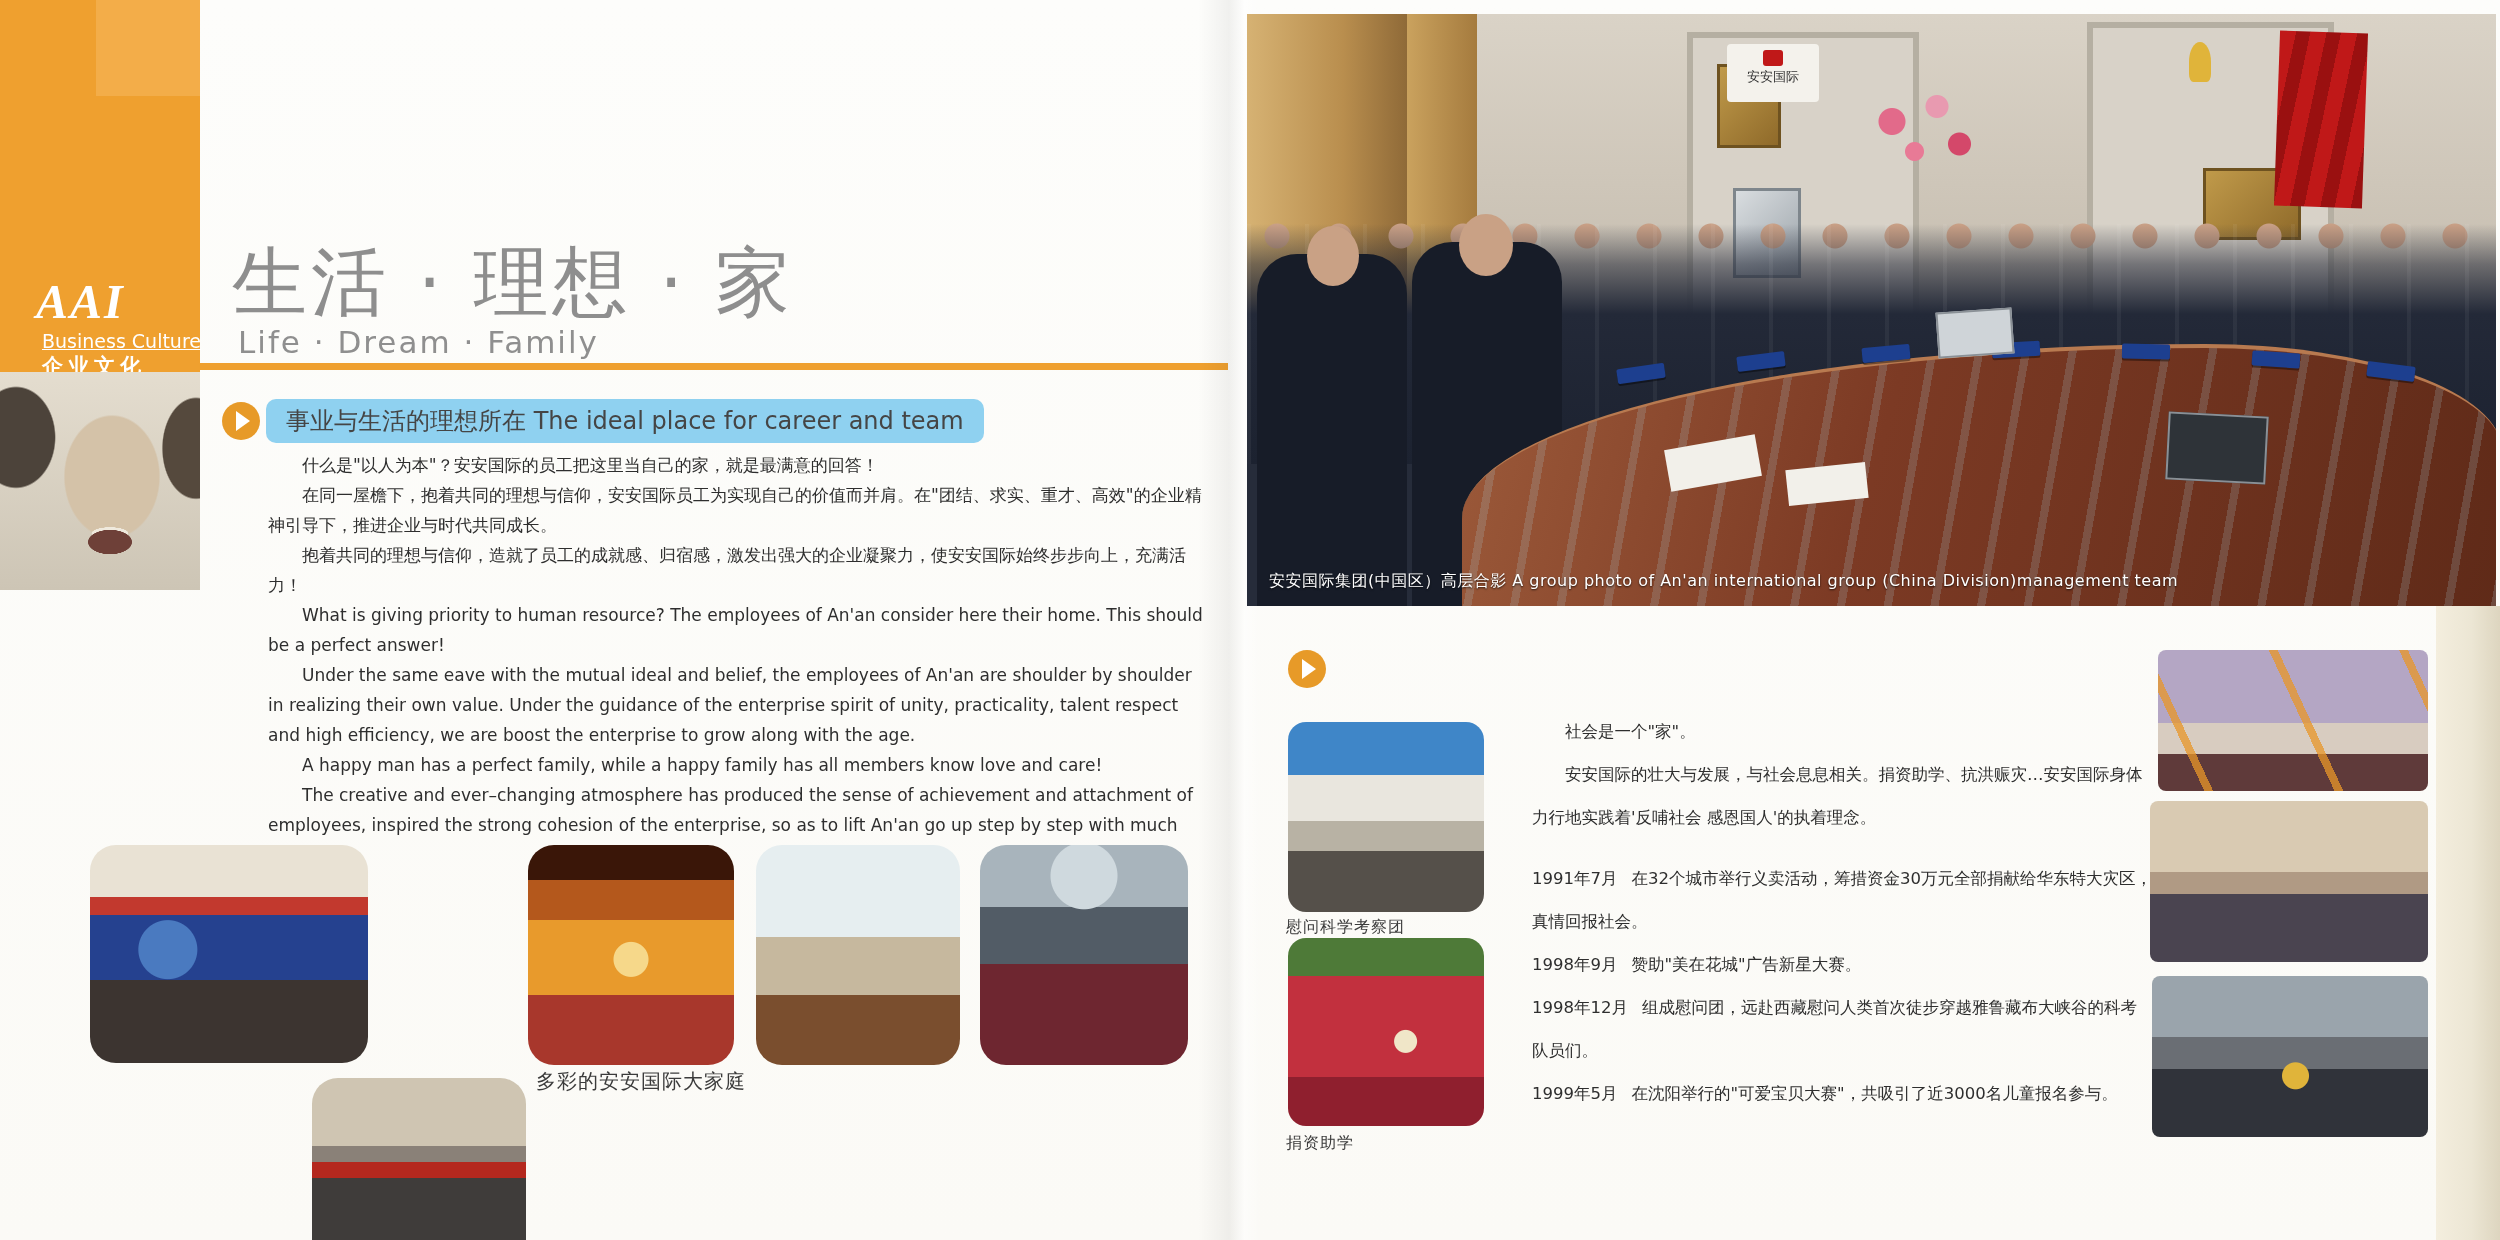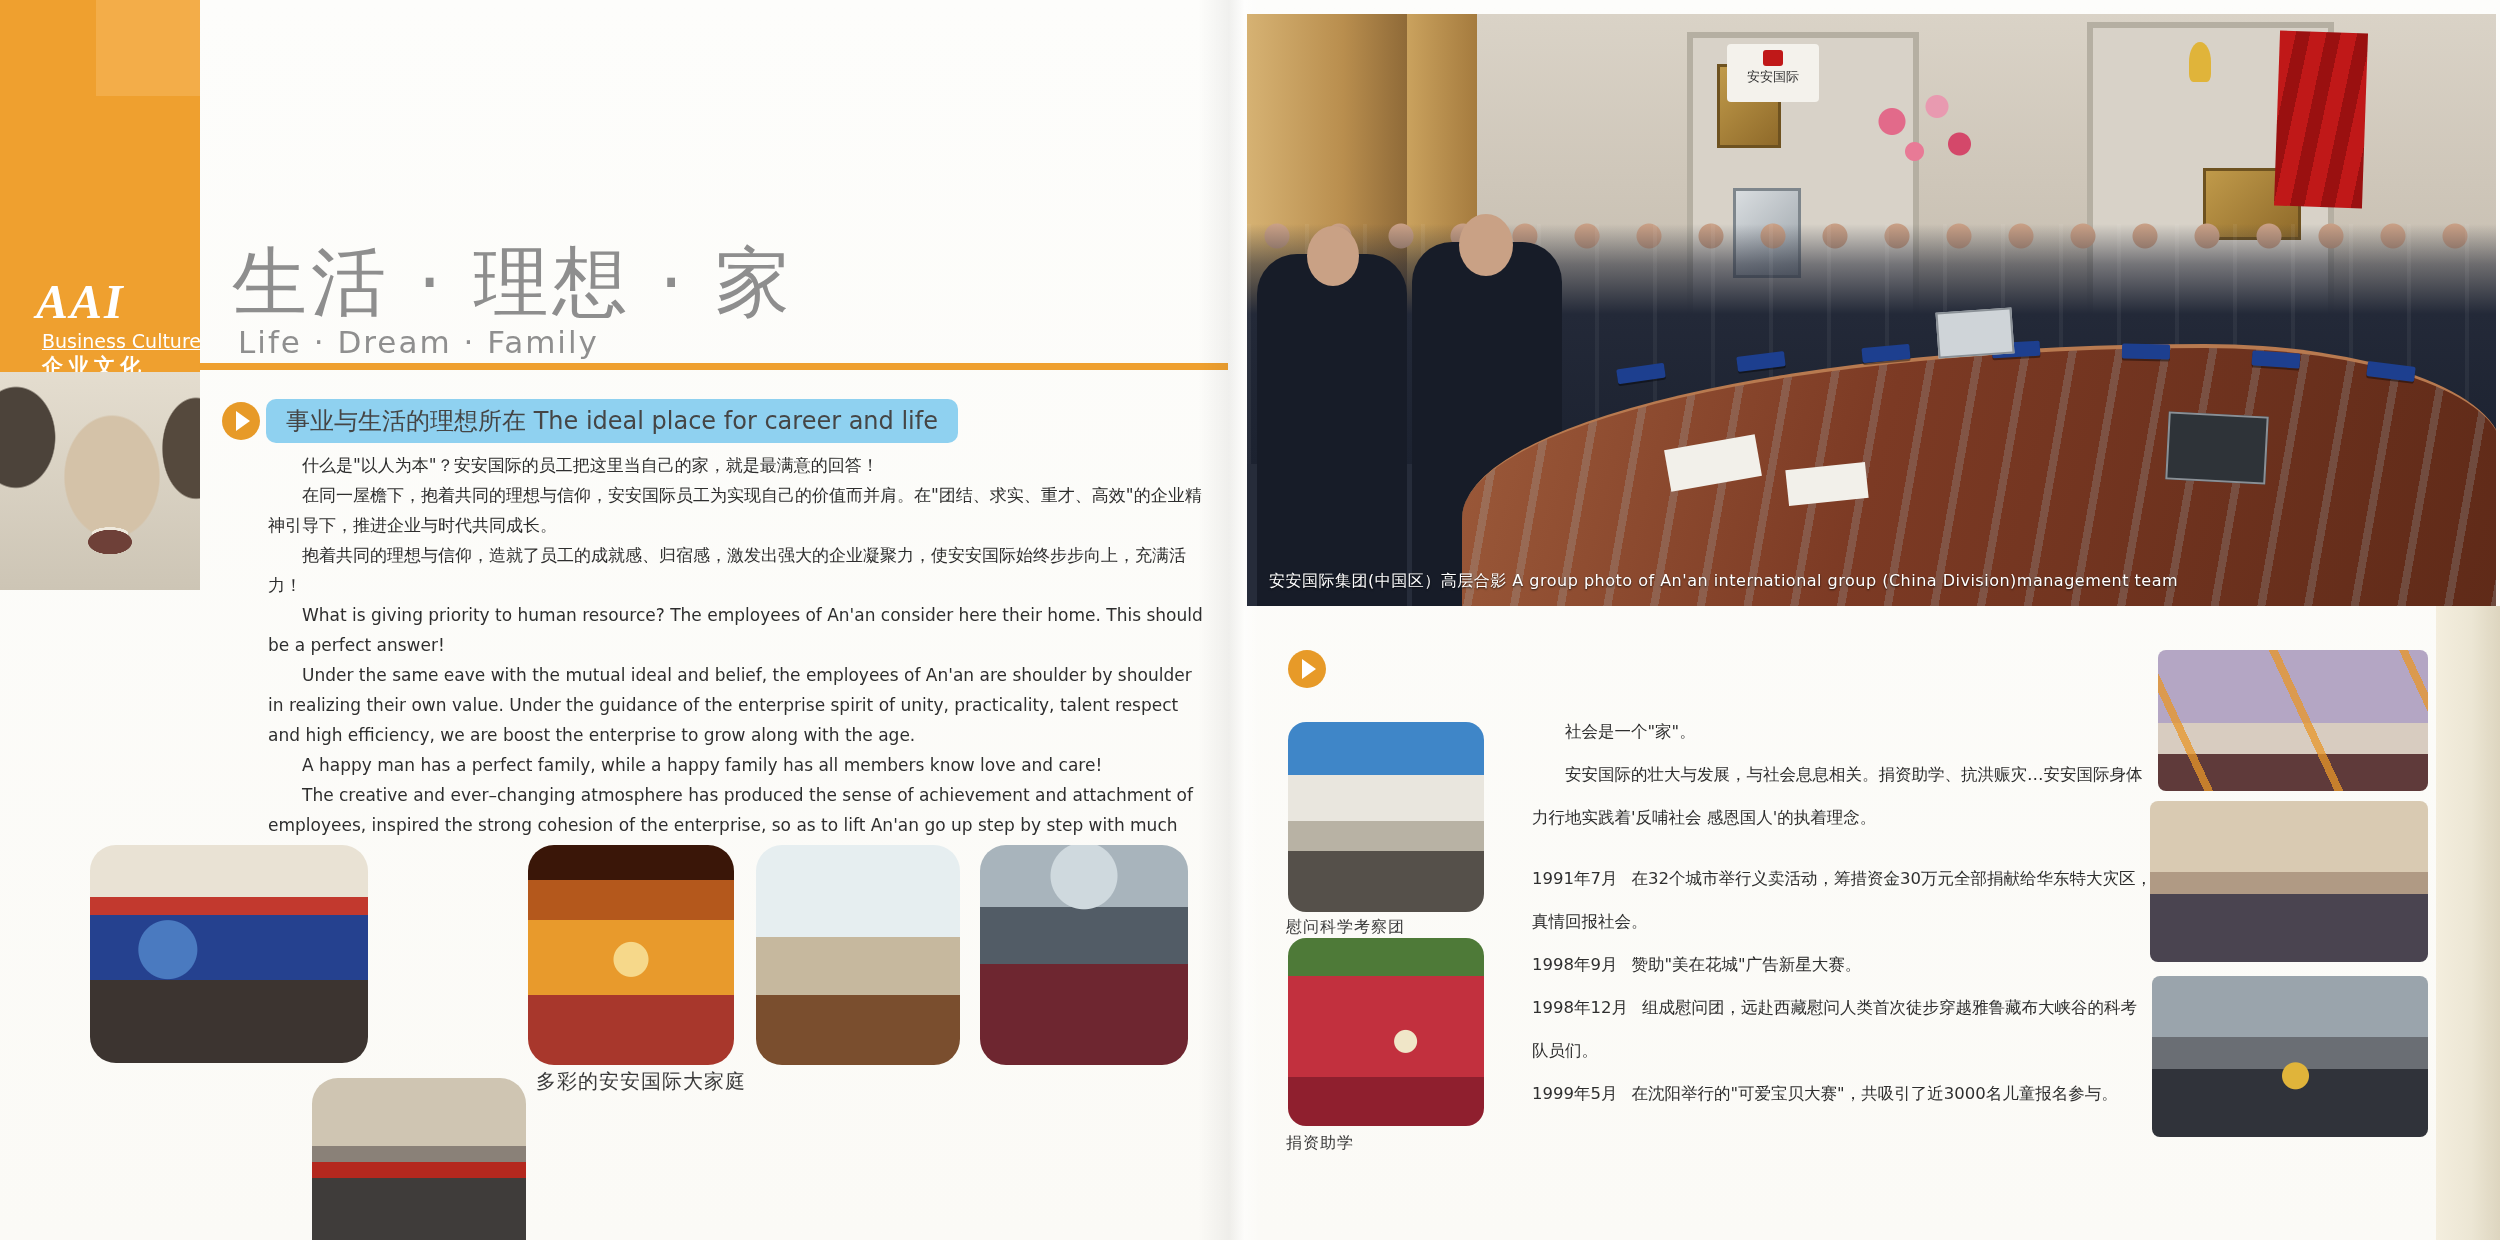--- a/index.html
+++ b/index.html
@@ -138,21 +138,21 @@
   <div class="abs tag-zh">企业文化</div>
   <div class="abs face-photo"></div>
 
   <div class="abs title-en">Life · Dream · Family</div>
   <div class="abs title-zh">生活 · 理想 · 家</div>
   <div class="abs title-rule"></div>
 
   <div class="abs play" style="left:222px;top:402px;">
       <span class="tri"></span>
     </div>
-  <div class="abs pill" style="left:266px;top:399px;">事业与生活的理想所在 The ideal place for career and life</div>
+  <div class="abs pill" style="left:266px;top:399px;">事业与生活的理想所在 The ideal place for career and team</div>
 
   <div class="abs bodytext">
     <p>什么是"以人为本"？安安国际的员工把这里当自己的家，就是最满意的回答！</p>
     <p>在同一屋檐下，抱着共同的理想与信仰，安安国际员工为实现自己的价值而并肩。在"团结、求实、重才、高效"的企业精神引导下，推进企业与时代共同成长。</p>
     <p>抱着共同的理想与信仰，造就了员工的成就感、归宿感，激发出强大的企业凝聚力，使安安国际始终步步向上，充满活力！</p>
     <p>What is giving priority to human resource? The employees of An'an consider here their home. This should be a perfect answer!</p>
     <p>Under the same eave with the mutual ideal and belief, the employees of An'an are shoulder by shoulder in realizing their own value. Under the guidance of the enterprise spirit of unity, practicality, talent respect and high efficiency, we are boost the enterprise to grow along with the age.</p>
     <p>A happy man has a perfect family, while a happy family has all members know love and care!</p>
     <p>The creative and ever–changing atmosphere has produced the sense of achievement and attachment of employees, inspired the strong cohesion of the enterprise, so as to lift An'an go up step by step with much vigor.</p>
   </div>

